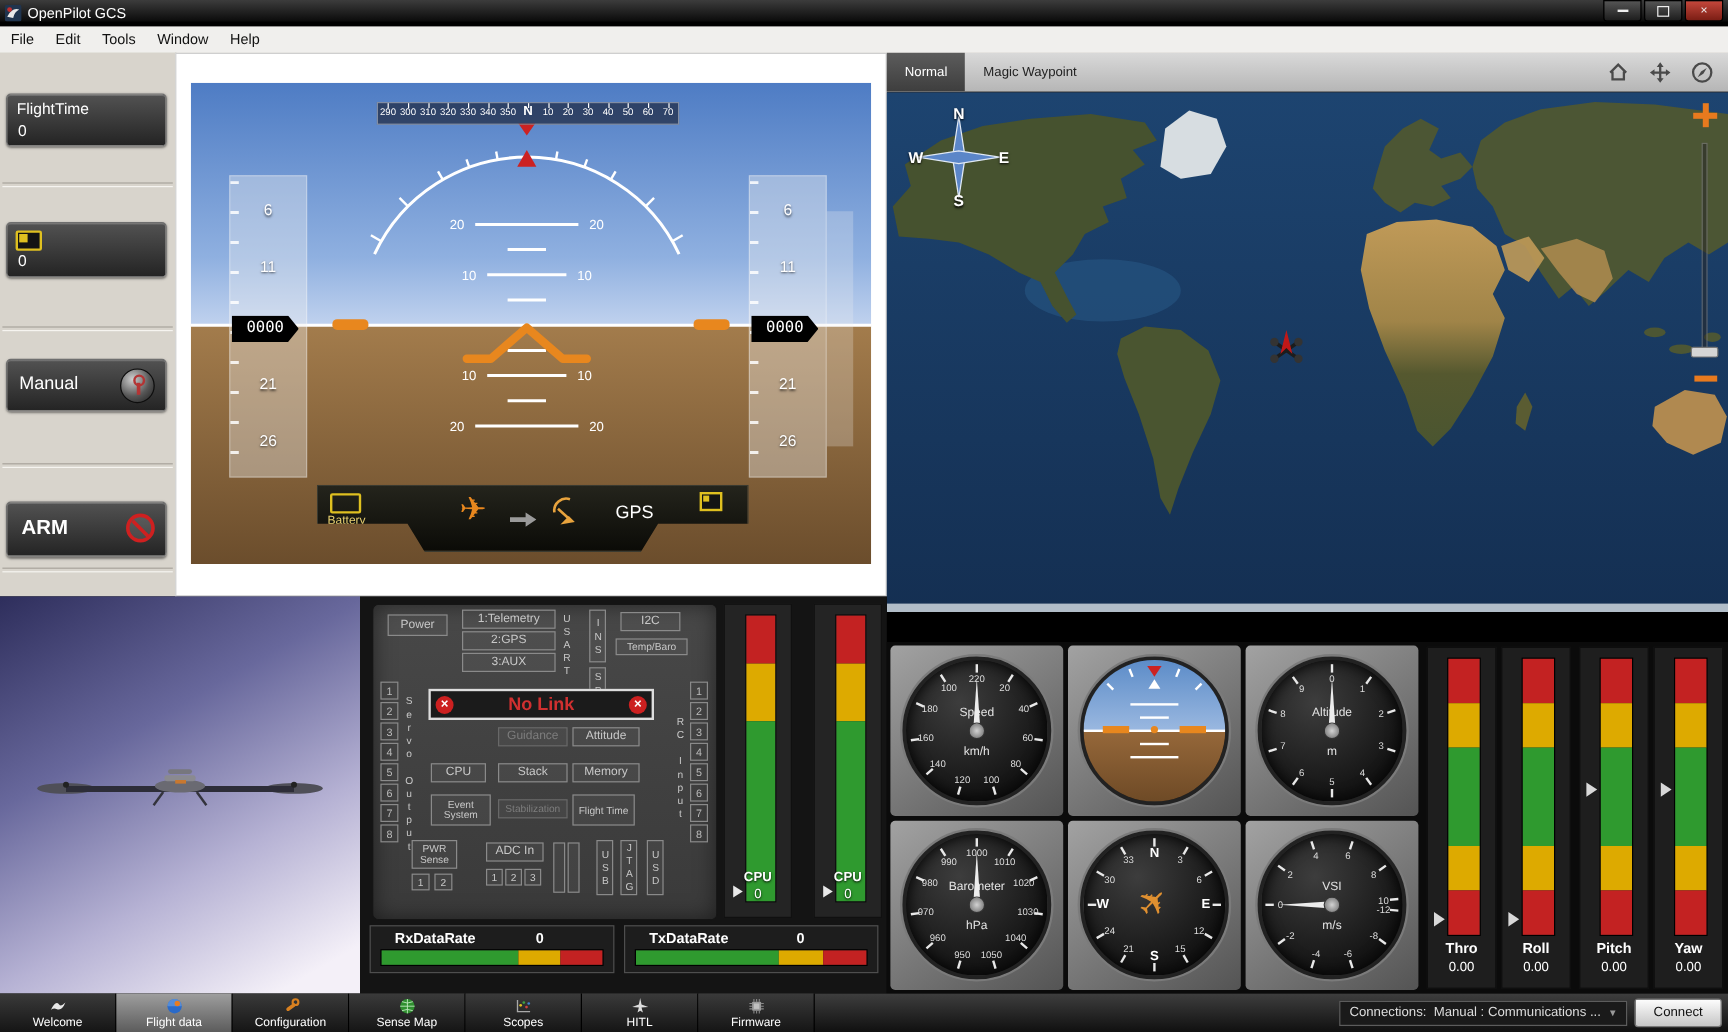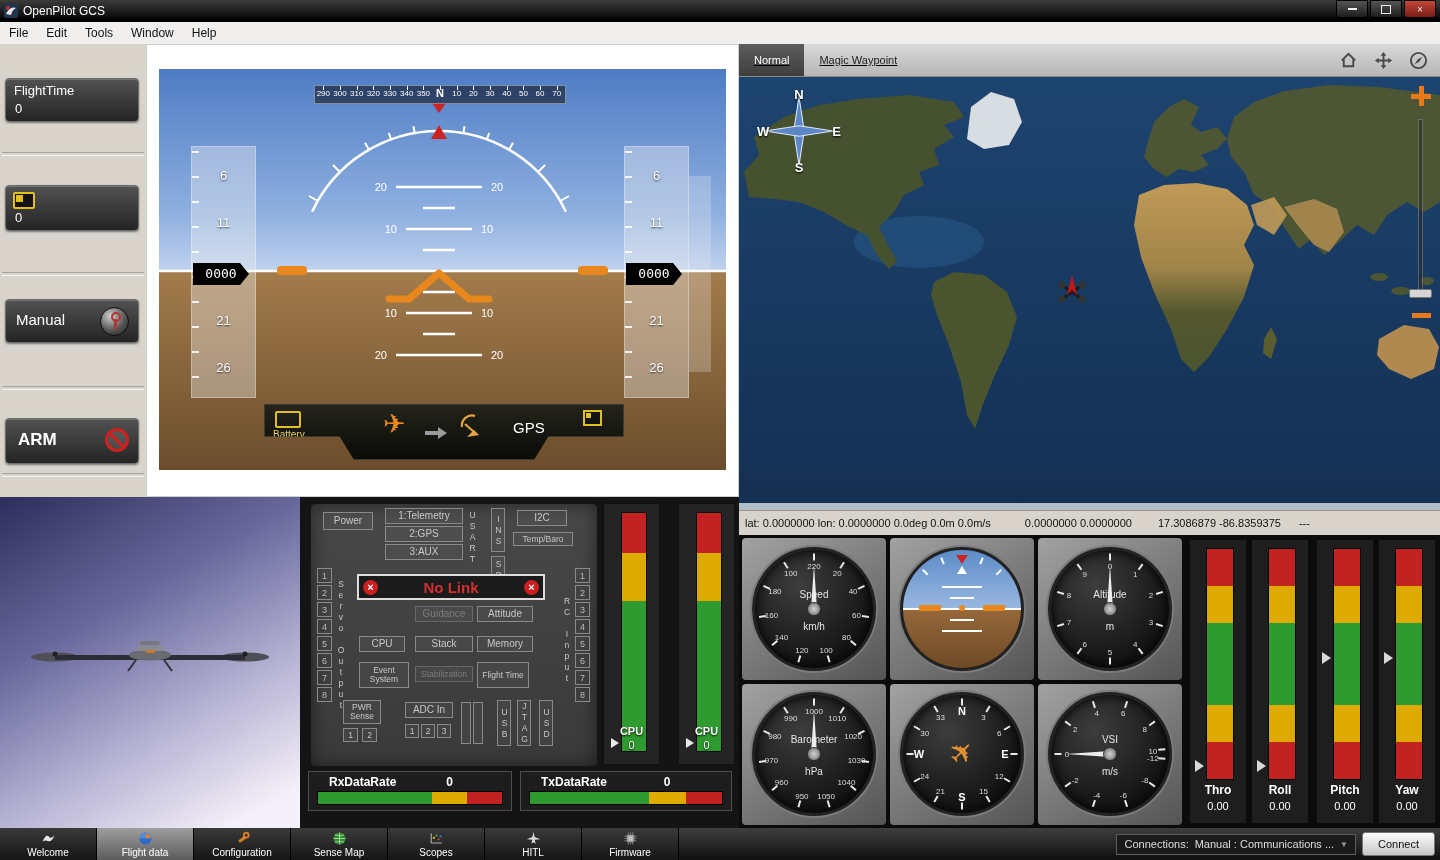--- a/index.html
+++ b/index.html
@@ -78,21 +78,21 @@
   .pbb-plane{position:absolute;left:118px;top:6px;font-size:27px;color:#e8871e;line-height:1;}
   .pbb-arrow{position:absolute;left:160px;top:20px;}
   .pbb-dish{position:absolute;left:192px;top:8px;}
   .pbb-gps{position:absolute;left:248px;top:14px;font-size:15px;color:#fff;}
   .pbb-ind{position:absolute;left:318px;top:5px;width:15px;height:12px;border:2px solid #dfc020;background:#141414;}
   .pbb-ind:after{content:'';position:absolute;left:1px;top:1px;width:5px;height:5px;background:#dfc020;}
 
   
   #mapwidget{position:absolute;left:739px;top:44px;width:701px;height:491px;}
   #map-tabbar{position:absolute;left:0;top:0;width:701px;height:33px;
-    background:linear-gradient(#d9d9d9,#b6b6b6);border-bottom:1px solid #8a8a8a;display:flex;align-items:stretch;box-sizing:border-box;text-decoration:underline;}
+    background:linear-gradient(#d9d9d9,#b6b6b6);border-bottom:1px solid #8a8a8a;display:flex;align-items:stretch;box-sizing:border-box;}
   .map-tab{padding:0 15px;display:flex;align-items:center;font-size:11px;color:#222;}
   .map-tab.active{background:linear-gradient(#5c5c5c,#3e3e3e);color:#fff;}
   #map-tab-icons{margin-left:auto;display:flex;align-items:center;gap:16px;padding-right:12px;}
   #map-region{position:absolute;left:0;top:33px;width:701px;height:433px;background:#16375f;overflow:hidden;}
   #rose{position:absolute;left:18px;top:12px;width:84px;height:84px;color:#fff;font-weight:bold;font-size:13px;text-shadow:0 1px 2px #000;}
   .rose-n{position:absolute;left:50%;top:-2px;transform:translateX(-50%);}
   .rose-s{position:absolute;left:50%;bottom:-2px;transform:translateX(-50%);}
   .rose-w{position:absolute;left:0;top:50%;transform:translateY(-50%);}
   .rose-e{position:absolute;right:0;top:50%;transform:translateY(-50%);}
   #uav{position:absolute;left:318px;top:196px;}
@@ -469,26 +469,20 @@
         <polygon points="15,2 20,22 15,17 10,22" fill="#c01818"></polygon>
       </svg>
       <div id="zoom-plus">
           <i class="h"></i>
           <i class="v"></i>
         </div>
       <div id="zoom-track"></div>
       <div id="zoom-handle"></div>
       <div id="zoom-minus"></div>
     </div>
-    <div id="map-status">
-      <span class="ms-pos">lat: 0.0000000 lon: 0.0000000 0.0deg 0.0m 0.0m/s</span>
-      <span class="ms-home">0.0000000  0.0000000</span>
-      <span class="ms-mouse">17.3086879  -86.8359375</span>
-      <span class="ms-extra">---</span>
-    </div>
   </div>
 
   <div id="view3d">
     <svg width="300" height="331" viewBox="0 0 300 331">
       <ellipse cx="55" cy="160" rx="24" ry="4.5" fill="#4f4f58"></ellipse>
       <ellipse cx="245" cy="160" rx="24" ry="4.5" fill="#4f4f58"></ellipse>
       <rect x="55" y="158" width="190" height="5" fill="#2d2d38"></rect>
       <ellipse cx="150" cy="158" rx="21" ry="5.5" fill="#6a6a72"></ellipse>
       <rect x="137" y="149" width="26" height="5" rx="2" fill="#8a8a90"></rect>
       <rect x="140" y="144" width="20" height="4" rx="2" fill="#77777e"></rect>

